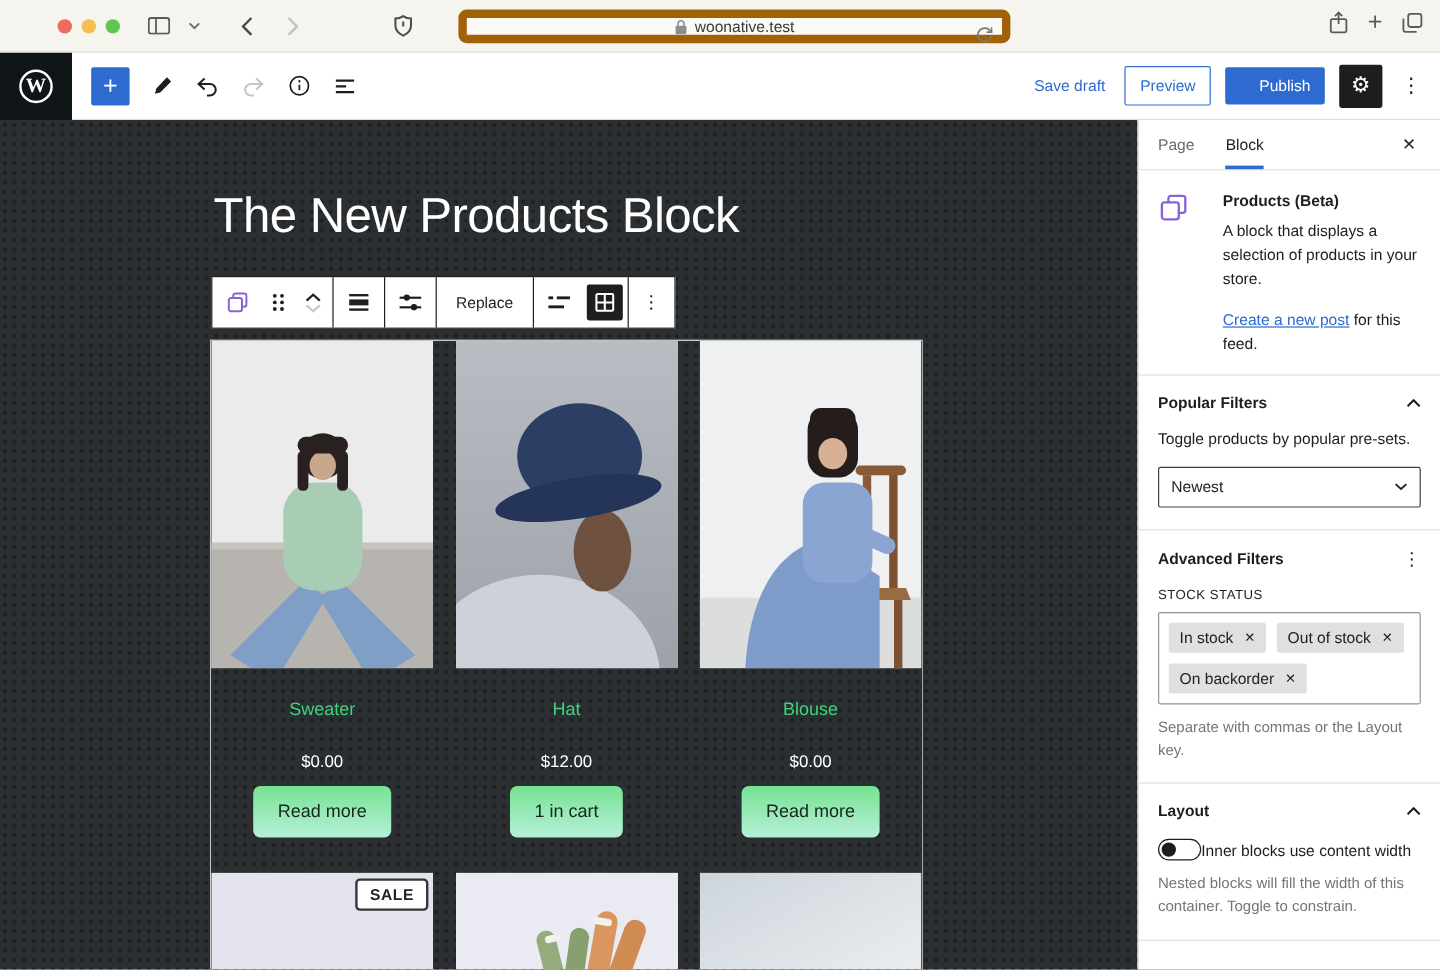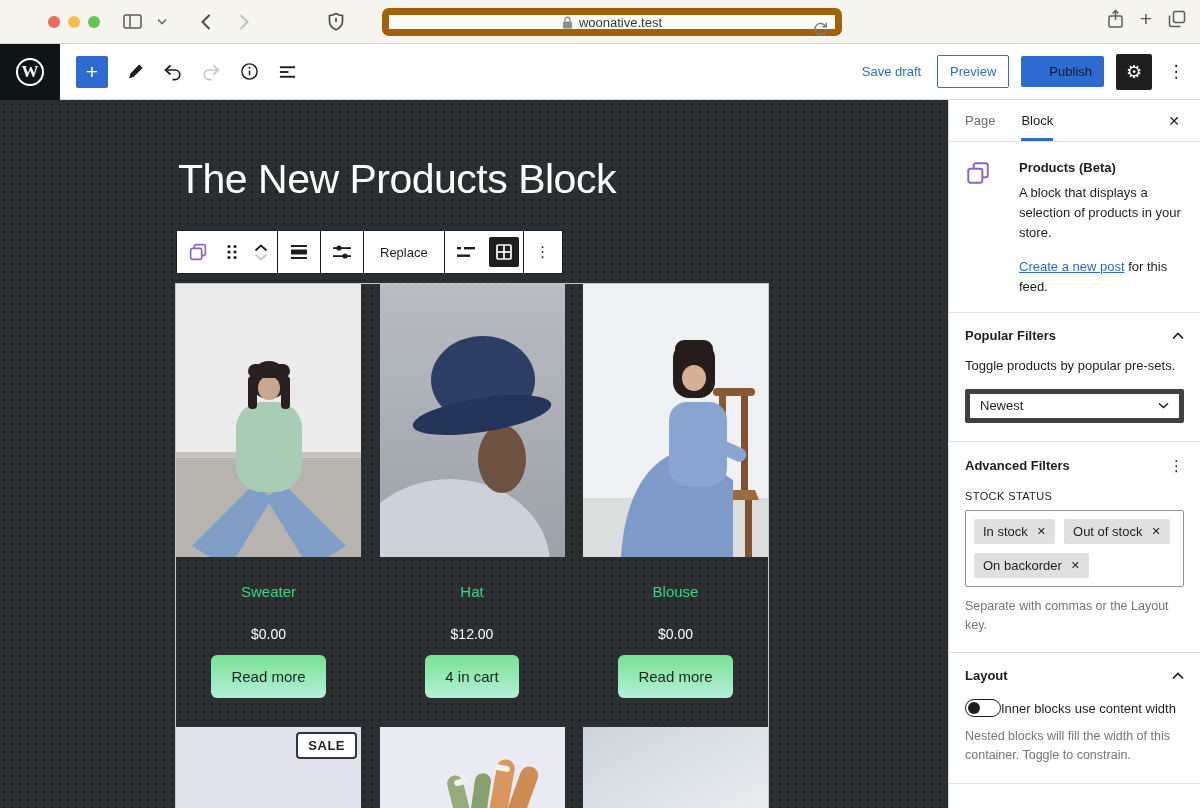--- a/index.html
+++ b/index.html
@@ -28,21 +28,21 @@
   .wp-mark { width:28px; height:28px; border:2px solid #fff; border-radius:50%; color:#fff;
     display:flex; align-items:center; justify-content:center;
     font-family:"Liberation Serif","DejaVu Serif",serif; font-size:17px; font-weight:700; }
   .inserter { width:32px; height:32px; margin-left:16px; border-radius:2px; background:var(--accent);
     color:#fff; font-size:21px; line-height:1; display:flex; align-items:center; justify-content:center; }
   .tool-btn { width:34px; height:34px; display:flex; align-items:center; justify-content:center; margin-left:4px; }
   .wpbar-right { margin-left:auto; display:flex; align-items:center; gap:12px; padding-right:12px; }
   .save-draft { color:var(--accent); font-size:13px; padding:6px 4px; }
   .btn { font-size:13px; border-radius:2px; padding:8px 12px; }
   .btn.outline { color:var(--accent); border:1px solid var(--accent); background:#fff; }
-  .btn.fill { color:#0f172a; background:var(--accent);padding-left:28px; }
+  .btn.fill { color:#ffffff; background:var(--accent);padding-left:28px; }
   .gear-btn { width:36px; height:36px; border-radius:2px; background:#1e1e1e; color:#fff;
     font-size:18px; display:flex; align-items:center; justify-content:center; }
   .kebab { font-size:17px; color:#1e1e1e; width:24px; text-align:center; letter-spacing:0; }
 
   
   .canvas { position:absolute; top:100px; left:0; width:948px; height:708px; overflow:hidden;
     background-color:#2b2f31;
     background-image:radial-gradient(#1d2022 1.4px, transparent 1.55px);
     background-size:8px 8px;text-decoration:underline; }
   .page-title { position:absolute; left:178px; top:56px; color:#fff; font-size:41px;
@@ -87,21 +87,21 @@
   .block-card { display:flex; gap:28px; padding:18px 16px 16px; }
   .bc-title { font-weight:700; font-size:13px; }
   .bc-desc { margin-top:8px; line-height:1.55; }
   .bc-linkline { margin-top:14px; line-height:1.5; }
   .bc-link { color:var(--accent); text-decoration:underline; }
   .divider { border-top:1px solid #e0e0e0; }
   .panel { padding:15px 16px 18px; }
   .panel-head { display:flex; align-items:center; justify-content:space-between; }
   .panel-title { font-weight:600; font-size:13px; }
   .panel-desc { margin-top:13px; line-height:1.5; }
-  .select { margin-top:13px; height:34px; border:5px solid #404040; border-radius:2px;
+  .select { margin-top:13px; height:34px; border:1px solid #404040; border-radius:2px;
     display:flex; align-items:center; justify-content:space-between; padding:0 10px;text-align:right; }
   .flabel { font-size:11px; font-weight:500; letter-spacing:.4px; margin-top:15px; color:#1e1e1e; }
   .tokenbox { margin-top:8px; border:1px solid #949494; border-radius:2px; padding:8px;
     display:flex; flex-wrap:wrap; gap:9px; min-height:68px; align-content:flex-start; }
   .token { background:#e0e0e0; border-radius:2px; padding:5px 9px; display:flex; align-items:center; gap:9px; font-size:13px; }
   .token-x { font-size:11px; color:#1e1e1e; }
   .help { color:#757575; font-size:12.5px; margin-top:10px; line-height:1.5; }
   .toggle-row { display:flex; align-items:center; margin-top:16px; }
   .toggle { width:36px; height:18px; border:1.5px solid #1e1e1e; border-radius:10px; background:#fff; position:relative; flex:none; }
   .toggle-knob { position:absolute; left:2px; top:1.5px; width:12px; height:12px; border-radius:50%; background:#1e1e1e; }
@@ -347,21 +347,21 @@
       </div>
 
       <div class="pinfo">
         <div class="pname">Sweater</div>
         <div class="pprice">$0.00</div>
         <span class="pbtn">Read more</span>
       </div>
       <div class="pinfo">
         <div class="pname">Hat</div>
         <div class="pprice">$12.00</div>
-        <span class="pbtn">4 in cart</span>
+        <span class="pbtn">1 in cart</span>
       </div>
       <div class="pinfo">
         <div class="pname">Blouse</div>
         <div class="pprice">$0.00</div>
         <span class="pbtn">Read more</span>
       </div>
 
       <div class="pimg2">
         <svg viewBox="0 0 185 100" preserveAspectRatio="none">
           <rect width="185" height="100" fill="#e2e3ed"></rect>

